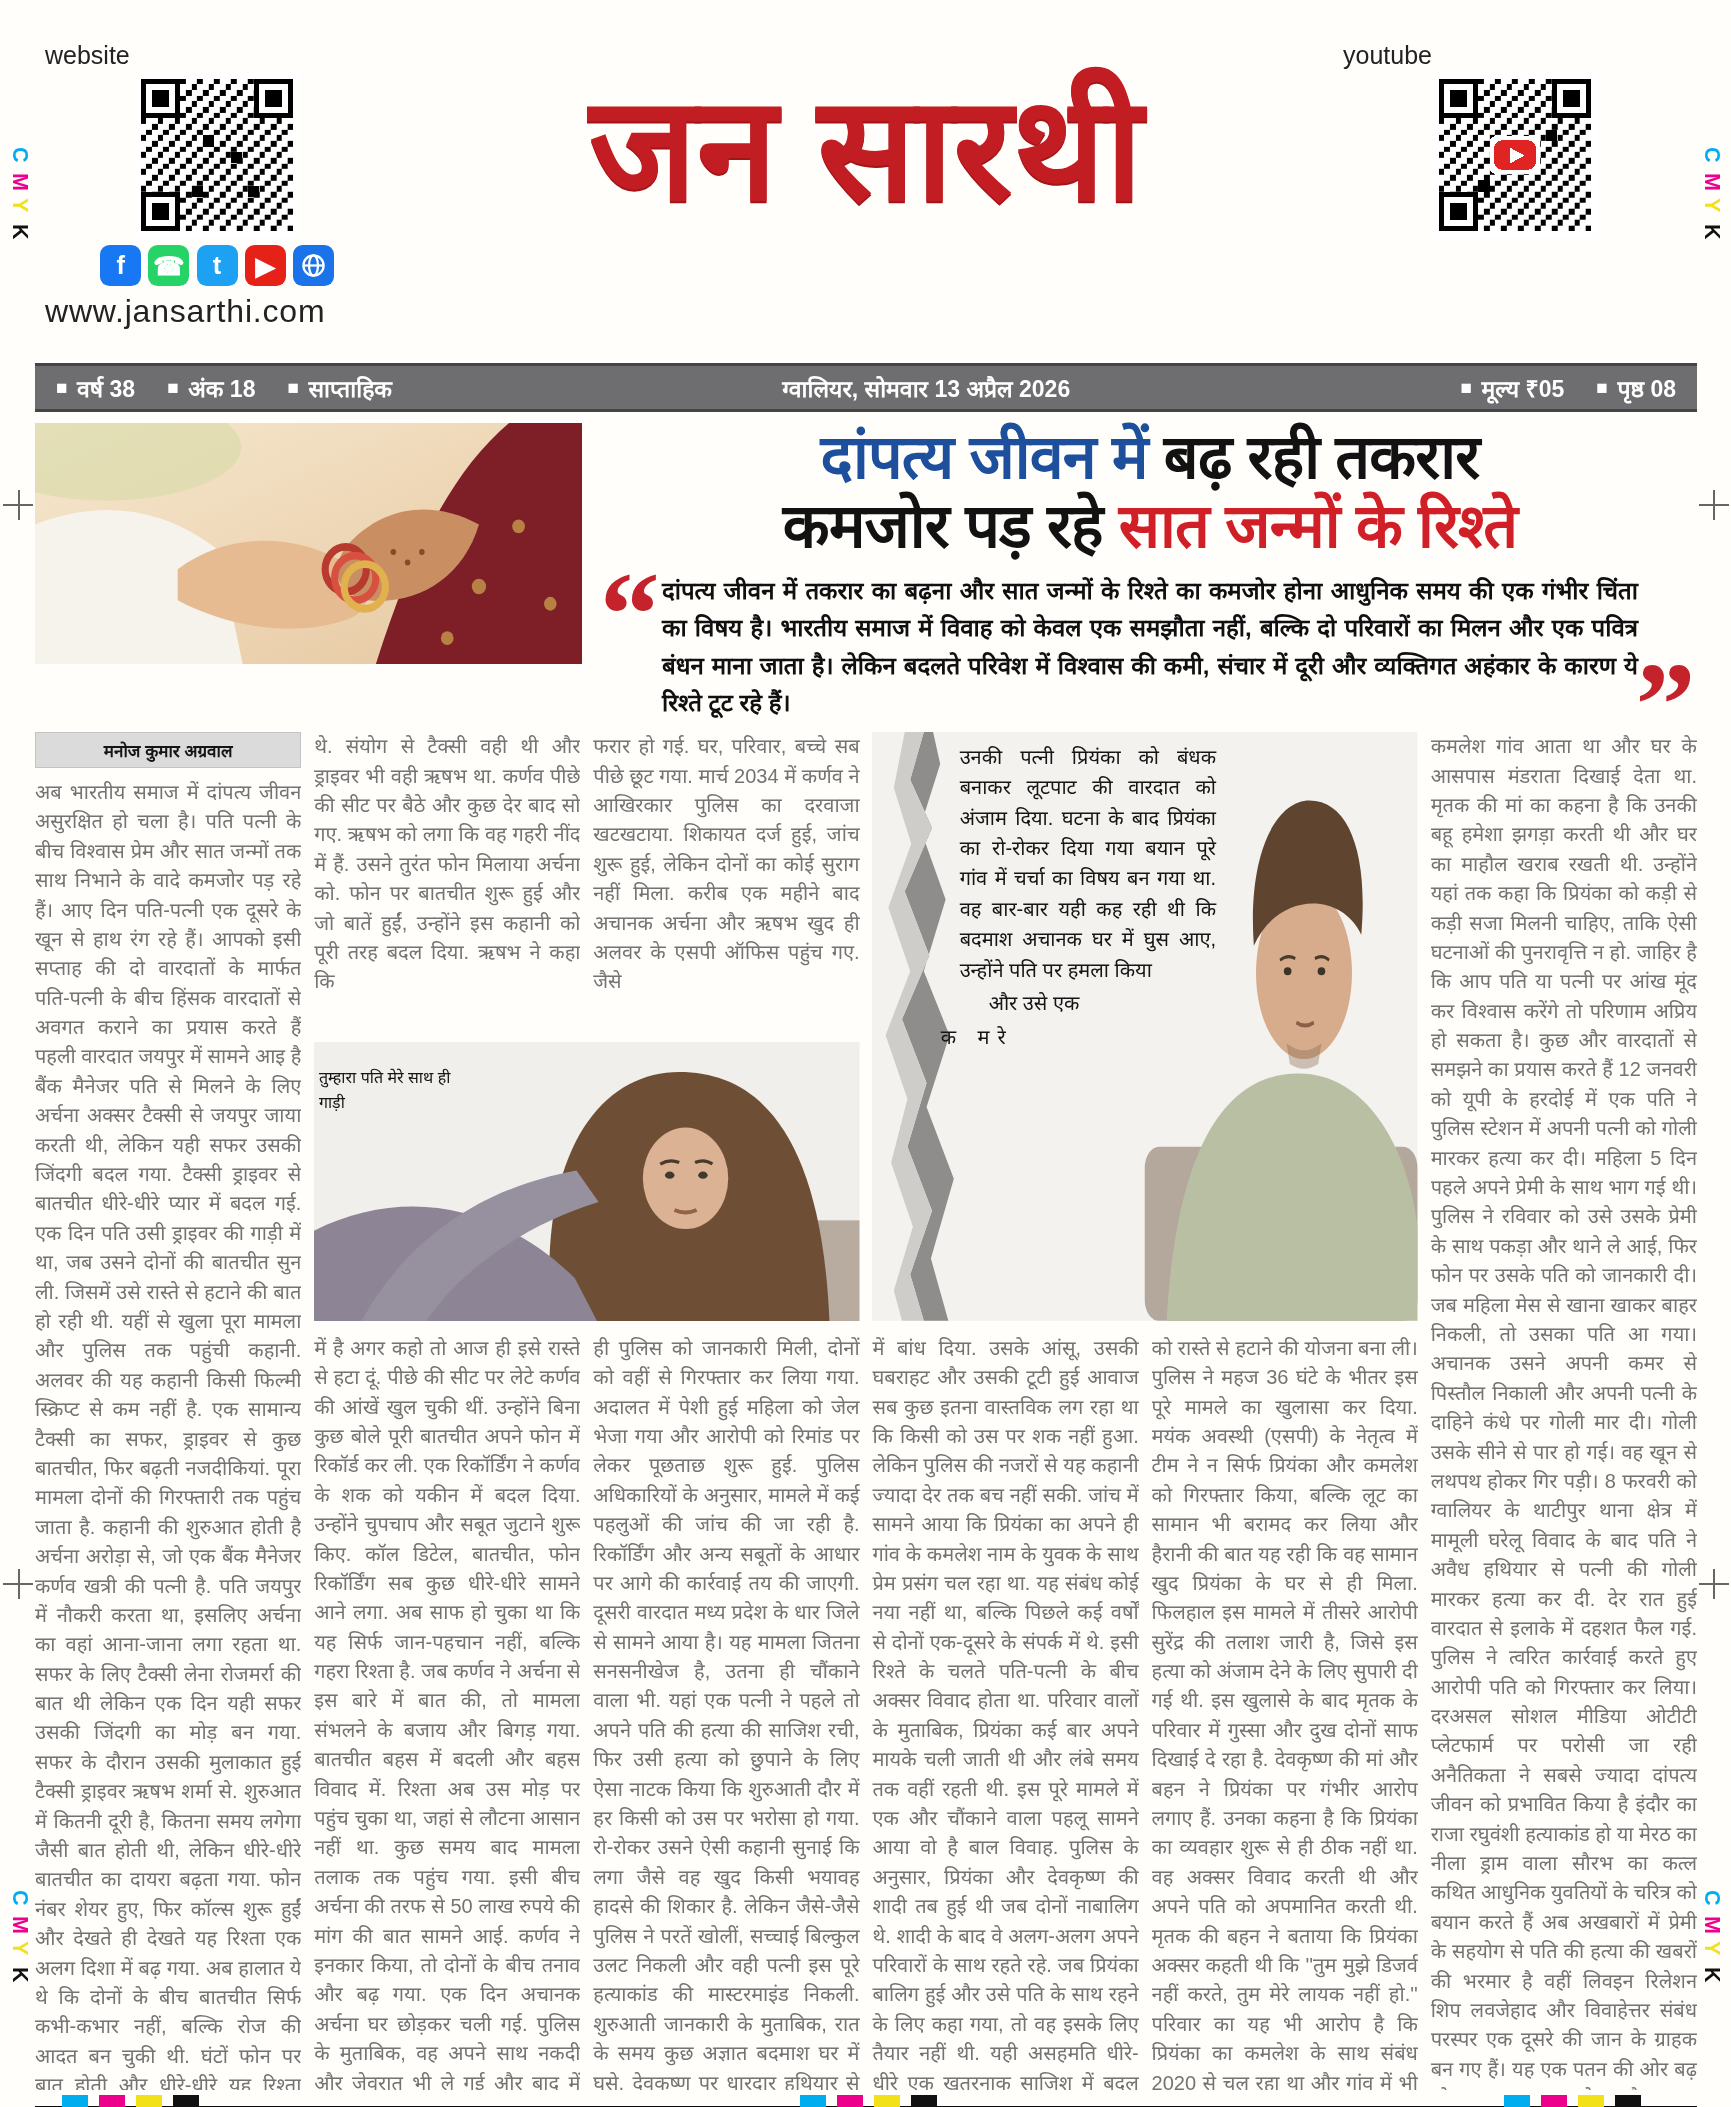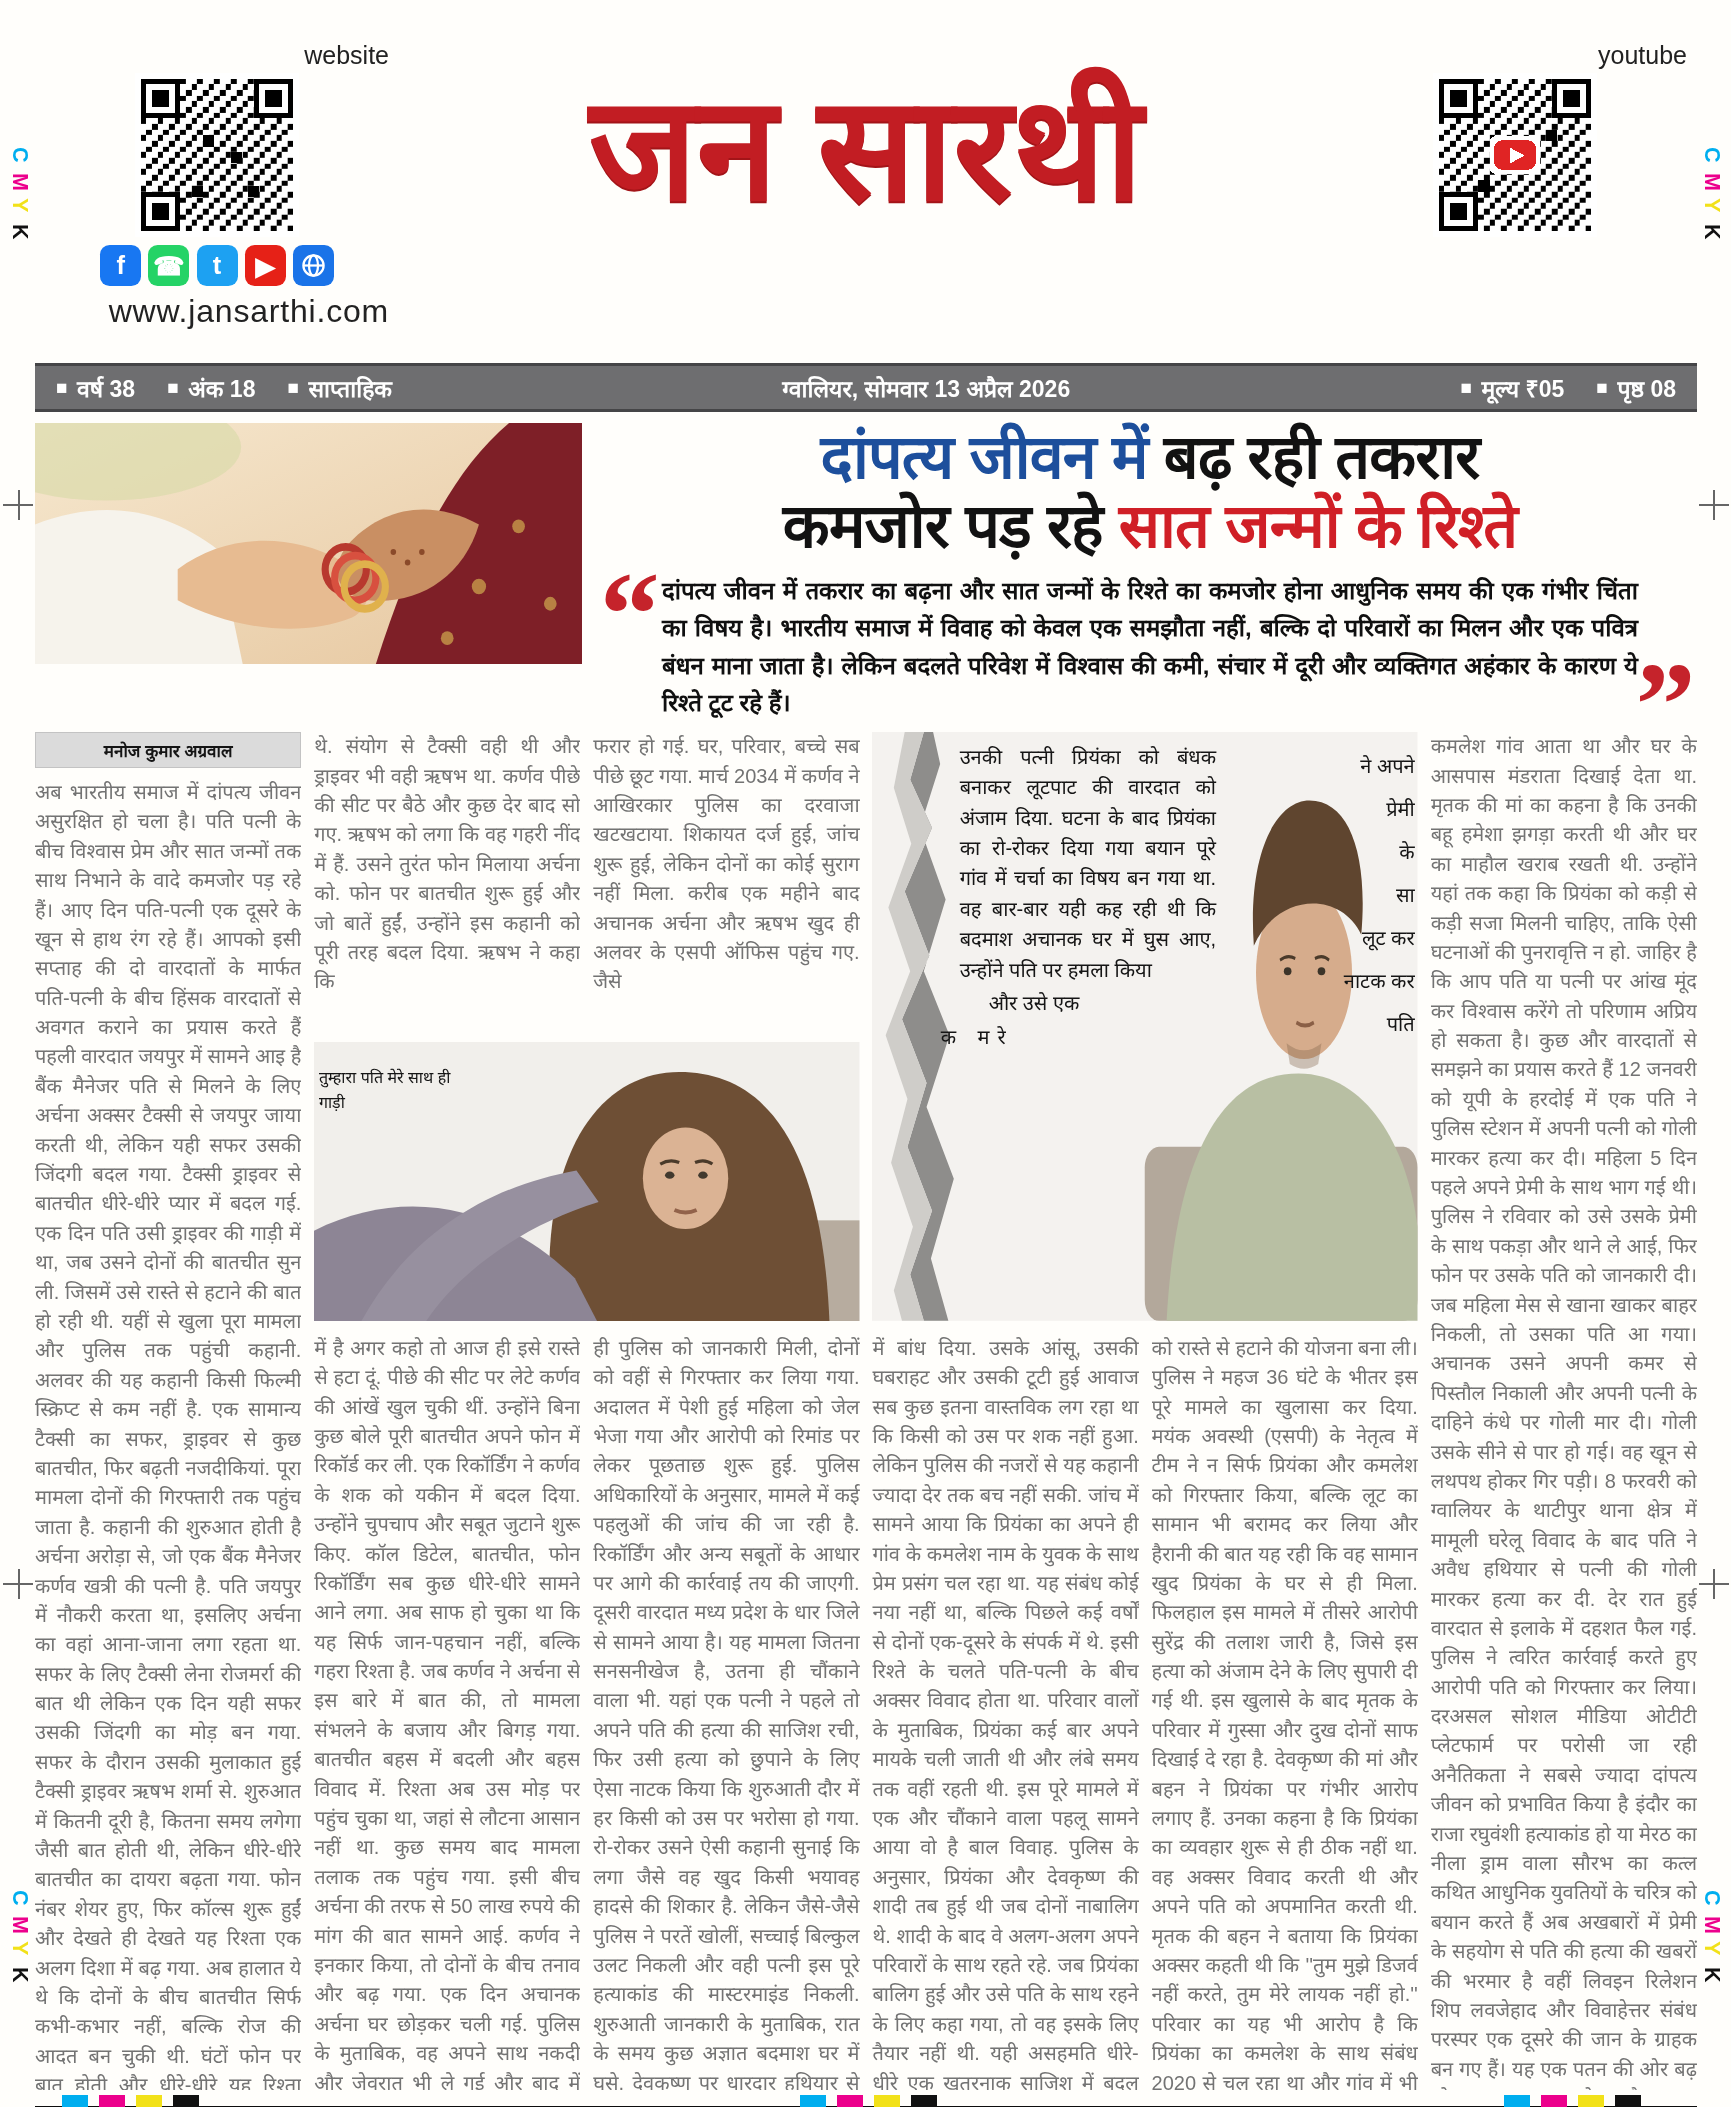--- a/index.html
+++ b/index.html
@@ -11,21 +11,21 @@
   .cmyk-tl{left:11px;top:144px}.cmyk-tr{right:11px;top:144px}
   .cmyk-bl{left:11px;bottom:120px}.cmyk-br{right:11px;bottom:120px}
   .let-c{color:#00aeef}.let-m{color:#ec008c}.let-y{color:#f2e118}.let-k{color:#111}
   .crop{position:absolute;width:30px;height:30px;}
   .crop:before{content:"";position:absolute;left:0;right:0;top:14.4px;border-top:2.4px solid #666;}
   .crop:after{content:"";position:absolute;top:0;bottom:0;left:14.4px;border-left:2.4px solid #666;}
   .crop.l1{left:3.2px;top:490px}.crop.l2{left:3.2px;top:1569px}
   .crop.r1{right:3.2px;top:490px}.crop.r2{right:3.2px;top:1569px}
   
   header{position:relative;height:360px;padding:41px 45px 0;box-sizing:border-box;display:flex;align-items:flex-start;}
-  .qr-block{width:344px;flex:none;text-align:right;}
+  .qr-block{width:344px;flex:none;text-align:left;}
   .qr-label{font-size:25px;color:#222;margin-bottom:3.2px;}
   .qr{width:164px;height:164px;margin:0 auto;display:block;}
   .social-row{display:flex;justify-content:center;gap:7.2px;margin-top:8px;}
   .sicon{width:41px;height:41px;border-radius:9.6px;display:flex;align-items:center;justify-content:center;
          color:#fff;font-size:25.5px;font-weight:700;}
   .fb{background:#1877f2}.wa{background:#25d366}.tw{background:#1da1f2}.yt{background:#e62117}.gl{background:#1a73e8}
   .site-url{font-size:32px;color:#222;margin-top:6.4px;letter-spacing:0.8px;}
   .masthead{flex:1;text-align:center;font-size:145px;line-height:1.05;font-weight:900;color:#c21d23;margin-top:32px;
             text-shadow:0 1.6px 0 #a31418;}
   .tagline{position:absolute;right:356px;top:297px;font-size:29.5px;font-weight:700;color:#111;}
@@ -288,29 +288,20 @@
         <path d="M778,364 q16,8 32,0" stroke="#8a5f46" stroke-width="5" fill="none"></path>
         <path d="M760,390 q32,18 64,0 l-6,26 q-26,12 -52,0 Z" fill="#7e6248" opacity="0.35"></path>
         <path d="M95,0 L70,60 110,120 60,200 105,280 55,360 100,440 65,520 110,600 70,680 95,738 140,738 108,660 150,560 100,470 142,380 95,300 135,210 88,120 125,40 112,0 Z" fill="#8e8d8b"></path>
         <path d="M60,0 L40,70 72,140 30,220 70,300 25,380 65,460 35,540 75,620 40,700 55,738 95,738 70,680 110,600 65,520 100,440 55,360 105,280 60,200 110,120 70,60 95,0 Z" fill="#cfcdc9"></path>
       </svg>
       <div class="ov">
         <span>उनकी पत्नी प्रियंका को बंधक बनाकर लूटपाट की वारदात को अंजाम दिया. घटना के बाद प्रियंका का रो-रोकर दिया गया बयान पूरे गांव में चर्चा का विषय बन गया था. वह बार-बार यही कह रही थी कि बदमाश अचानक घर में घुस आए, उन्होंने पति पर हमला किया</span>
         <span class="ov-tail ov-t1">और उसे एक</span>
         <span class="ov-tail ov-t2">क मरे</span>
       </div>
-      <div class="frags">
-        <div>ने अपने</div>
-        <div>प्रेमी</div>
-        <div>के</div>
-        <div>सा</div>
-        <div>लूट कर</div>
-        <div>नाटक कर</div>
-        <div>पति</div>
-      </div>
     </div>
 
     <div class="woman">
       <svg class="artsvg" viewBox="0 0 690 352" preserveAspectRatio="none">
         <rect width="690" height="352" fill="#f1efeb"></rect>
         <rect x="370" y="225" width="320" height="127" fill="#b7ac9f"></rect>
         <path d="M300,352 C282,140 362,38 462,38 C564,38 642,118 652,352 Z" fill="#6e4f35"></path>
         <ellipse cx="470" cy="172" rx="54" ry="64" fill="#dbb394"></ellipse>
         <ellipse cx="450" cy="168" rx="6" ry="4.5" fill="#41392e"></ellipse>
           <ellipse cx="492" cy="168" rx="6" ry="4.5" fill="#41392e"></ellipse>

